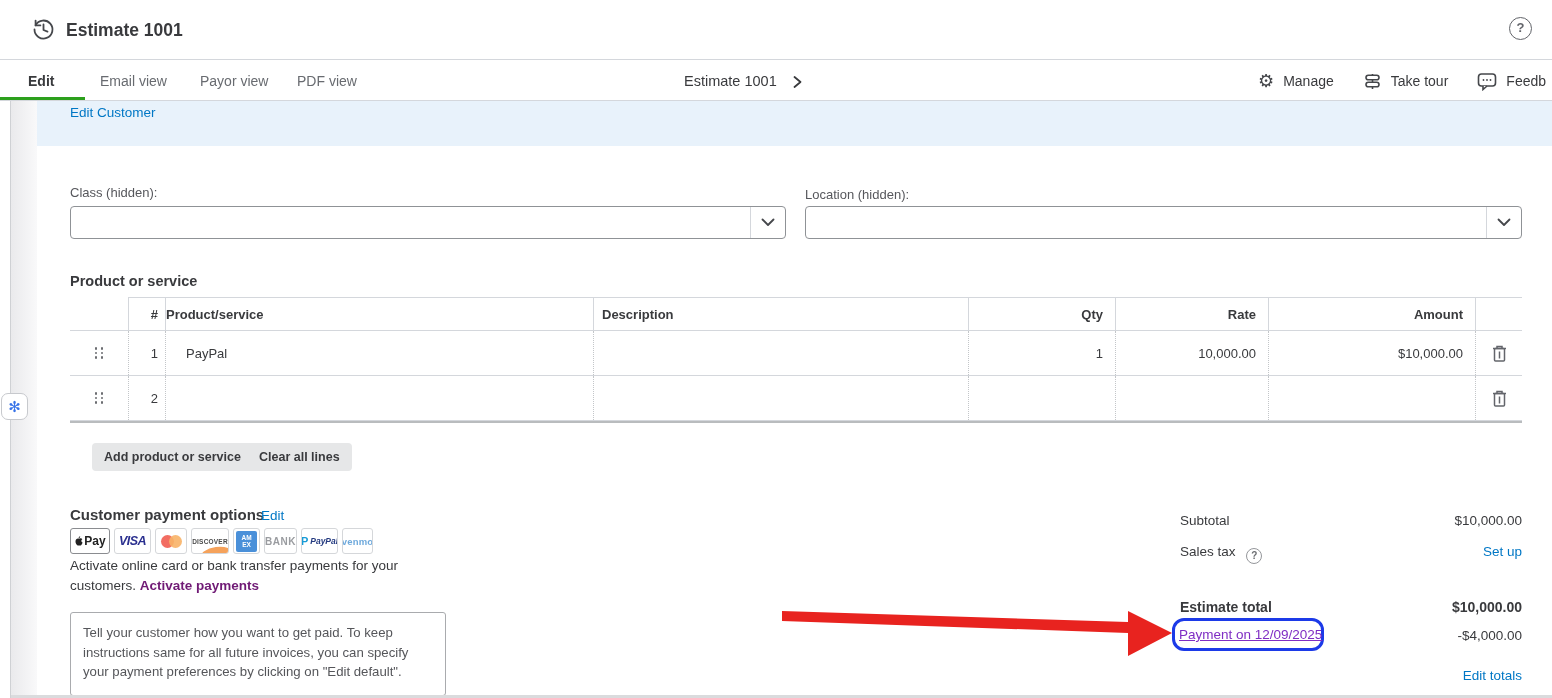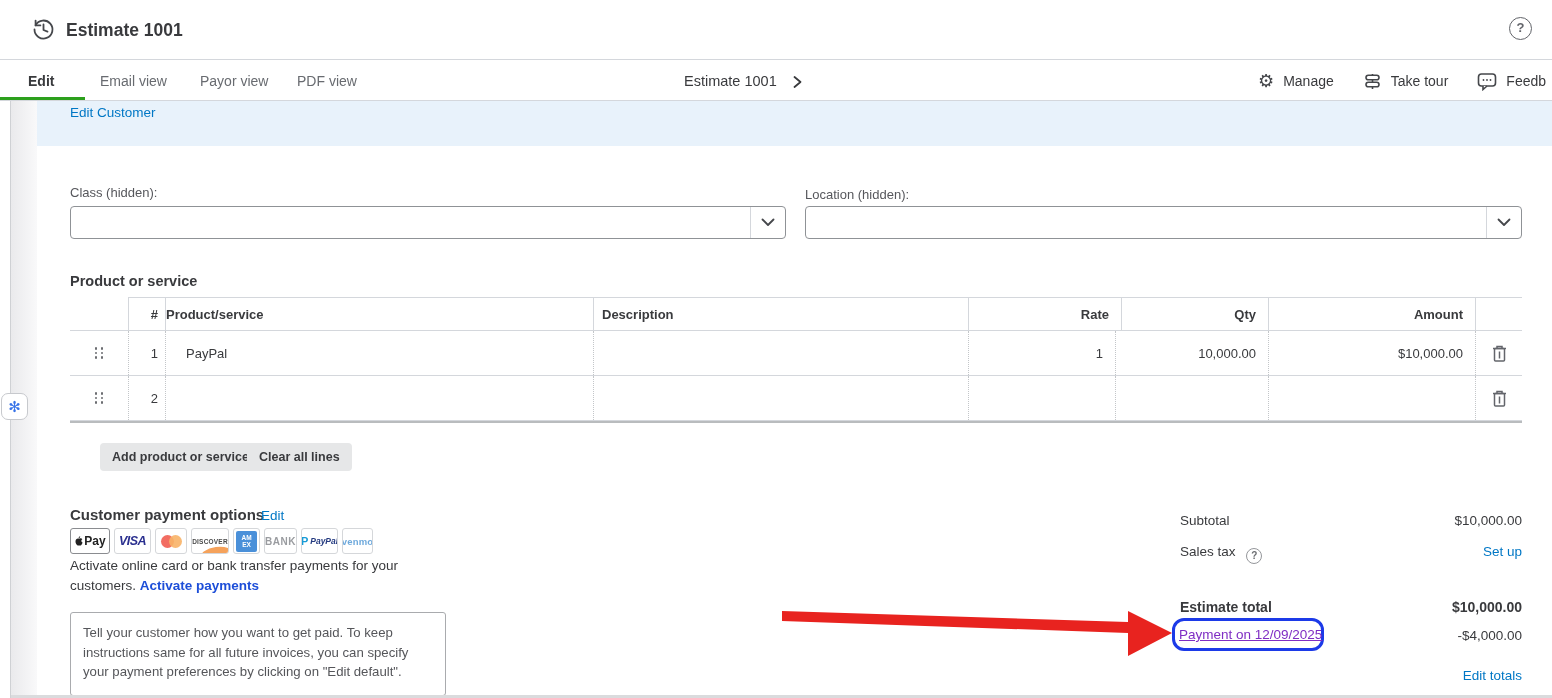--- a/index.html
+++ b/index.html
@@ -58,21 +58,21 @@
   .c-qty { width:147px; justify-content:flex-end; padding-right:12px; }
   .c-rate { width:153px; justify-content:flex-end; padding-right:12px; }
   .c-amt { width:207px; justify-content:flex-end; padding-right:12px; }
   .c-trash { width:47px; justify-content:center; }
   .dots { display:grid; grid-template-columns:3px 3px; grid-gap:2px 3px; cursor:grab; }
   .dots i { width:2.6px; height:2.6px; background:#6b6d71; border-radius:50%; }
   .trash { cursor:pointer; }
 
   
   .gbtn { position:absolute; height:28px; background:#e6e7e8; border:none; border-radius:4px; font-family:"Liberation Sans",sans-serif; font-size:12.5px; font-weight:700; color:#393a3d; cursor:pointer; display:flex; align-items:center; }
-  .btn-add { left:100px; top:342px; padding:0;gap:16px; }
+  .btn-add { left:92px; top:342px; padding:0;gap:16px; }
   .btn-add .lbl { padding:0 12px; }
   .btn-add .div { width:1px; height:28px; background:#56575c; }
   .btn-add .chev { width:26px; display:flex; justify-content:center; }
   .btn-clear { left:247px; top:342px; padding:0 12px; }
 
   
   .pay-title { position:absolute; left:70px; top:405px; font-size:15px; font-weight:700; color:#393a3d; }
   .pay-edit { position:absolute; left:261px; top:407px; font-size:13.5px; color:#0077c5; cursor:pointer; }
   .badges { position:absolute; left:70px; top:427px; display:flex; gap:4px; align-items:center; }
   .badge { height:26px; background:#fff; border:1px solid #d5d7da; border-radius:3px; display:flex; align-items:center; justify-content:center; position:relative; overflow:hidden; }
@@ -84,21 +84,21 @@
   .b-mc .mc-o { background:#f8b267; opacity:.9; }
   .b-disc { width:38px; font-size:6.5px; font-weight:800; color:#4a4a4a; letter-spacing:.2px; }
   .b-disc::after { content:""; position:absolute; right:-6px; bottom:-12px; width:34px; height:18px; background:#f5a25b; border-radius:50% 50% 0 0; transform:rotate(-8deg); }
   .b-amex { width:27px; background:#fff; }
   .b-amex .sq { width:21px; height:21px; background:#4a90d9; border-radius:2px; display:flex; flex-direction:column; align-items:center; justify-content:center; color:#fff; font-size:6.5px; font-weight:800; line-height:7px; }
   .b-bank { width:33px; font-size:10px; font-weight:700; color:#9a9ca0; letter-spacing:.5px; }
   .b-pp { width:37px; font-size:8.5px; font-weight:800; font-style:italic; color:#253b80; gap:2px; }
   .b-pp .pmark { color:#179bd7; font-style:normal; font-size:11px; font-weight:900; }
   .b-venmo { width:31px; font-size:9.5px; font-weight:800; color:#6ea9dc; letter-spacing:.2px; }
   .activate-line { position:absolute; left:70px; font-size:13.5px; color:#393a3d; }
-  .activate-link { color:#1d4ed8; font-weight:700; cursor:pointer; }
+  .activate-link { color:#701a75; font-weight:700; cursor:pointer; }
   .msg-box { position:absolute; left:70px; top:511px; width:376px; height:84px; border:1px solid #a9abae; border-radius:3px; padding:10px 12px; font-size:13.2px; line-height:19.5px; color:#55565a; }
 
   
   .tot-label { position:absolute; left:1180px; font-size:13.5px; color:#393a3d; }
   .tot-val { position:absolute; right:30px; font-size:13.5px; color:#393a3d; text-align:right; }
   .bold { font-weight:700; }
   .link-blue { color:#0077c5; cursor:pointer; }
   .q-circ { display:inline-block; width:16px; height:16px; border:1px solid #95979b; border-radius:50%; font-size:10px; font-weight:700; color:#6b6d71; text-align:center; line-height:14px; vertical-align:-3px; margin-left:7px; cursor:pointer; }
   .pay-box { position:absolute; left:1172px; top:517px; width:152px; height:33px; border:3px solid #1c3ae8; border-radius:12px; display:flex; align-items:center; padding-left:4px; background:transparent; }
   .pay-link { font-size:13.5px; color:#7f2dc4; text-decoration:underline; cursor:pointer; white-space:nowrap; }
@@ -190,22 +190,22 @@
     </div>
 
     <div class="sec-title" style="left:70px; top:172px;">Product or service</div>
 
     <div class="pt">
       <div class="pt-row pt-head">
         <div class="cell c-handle"></div>
         <div class="cell c-num">#</div>
         <div class="cell c-prod">Product/service</div>
         <div class="cell c-desc">Description</div>
+        <div class="cell c-qty">Qty</div>
         <div class="cell c-rate">Rate</div>
-        <div class="cell c-qty">Qty</div>
         <div class="cell c-amt">Amount</div>
         <div class="cell c-trash" style="border-left:1px solid #d4d7dc;"></div>
       </div>
 
       <div class="pt-row pt-body">
         <div class="cell c-handle">
             <span class="dots">
               <i></i>
               <i></i>
               <i></i>

